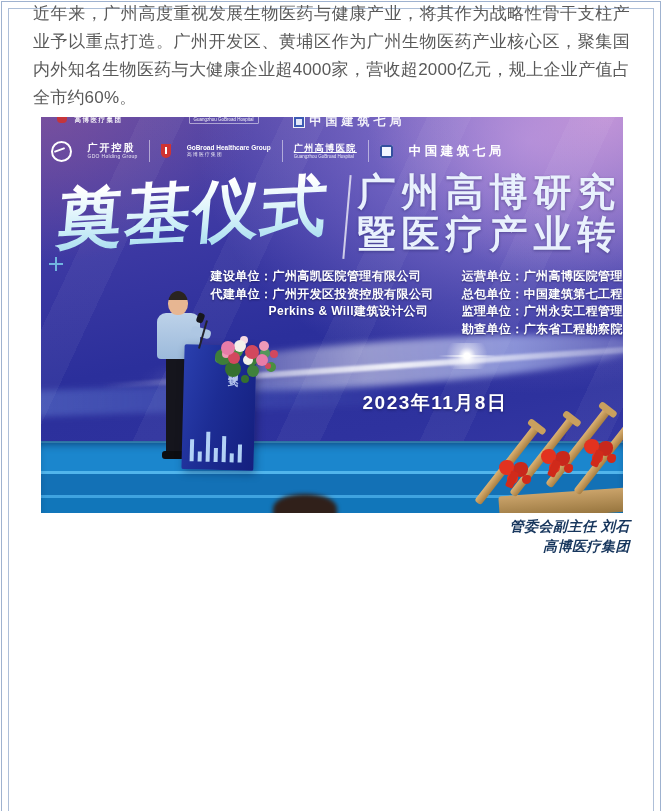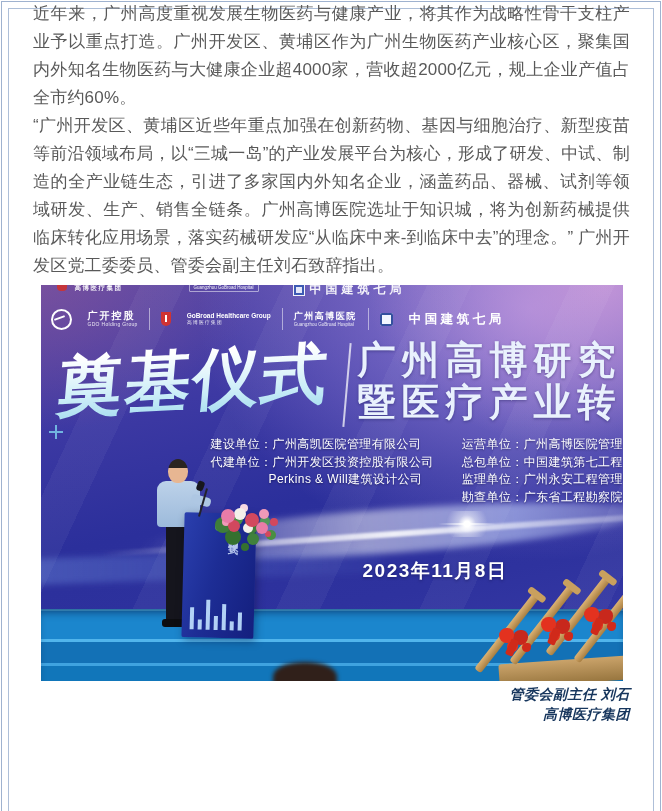--- a/index.html
+++ b/index.html
@@ -43,38 +43,38 @@
   .lg{display:flex;align-items:center;gap:16px;}
   .lg .stack{display:flex;flex-direction:column;line-height:1.15;}
   .gdo-mark{width:17px;height:17px;border:2px solid #fff;border-radius:50%;position:relative;}
   .gdo-mark::before{content:"";position:absolute;left:1px;top:6px;width:11px;height:2px;background:#fff;transform:rotate(-20deg);}
   .lg-cn{font-size:10px;font-weight:bold;letter-spacing:2px;}
   .lg-en{font-size:5px;opacity:.85;letter-spacing:.3px;}
   .shield{width:10px;height:14px;background:#cf3333;border-radius:0 0 5px 5px;position:relative;}
   .shield::before{content:"";position:absolute;left:4px;top:3px;width:2px;height:7px;background:#fff;}
   .gbg-en{font-size:6.5px;font-weight:bold;}
   .gbg-cn{font-size:5px;opacity:.85;letter-spacing:1px;}
-  .hos-cn{font-size:9px;font-weight:bold;letter-spacing:1.5px;}
+  .hos-cn{font-size:9px;font-weight:bold;letter-spacing:1.5px;text-decoration:underline;}
   .hos-en{font-size:4.5px;opacity:.85;}
   .cs-mark{width:13px;height:13px;background:#f2f6ff;box-shadow:inset 0 0 0 2px #33509e;border-radius:2px;}
   .cs-cn{font-size:12.5px;font-weight:bold;letter-spacing:3.5px;}
 
   
   .calligraphy{left:16px;top:50px;width:296px;font-size:66px;font-weight:bold;white-space:nowrap;letter-spacing:2px;
       transform:rotate(-3deg) skewX(-8deg);z-index:2;
       background:linear-gradient(180deg,#ffffff 18%,#cdeef8 62%,#9fd9ee 95%);
       -webkit-background-clip:text;background-clip:text;color:transparent;
       font-family:"DejaVu Serif","Liberation Serif",serif;}
   .title-divider{left:305px;top:58px;width:2px;height:84px;background:rgba(255,255,255,.72);transform:rotate(5deg);z-index:2;}
   .right-title{left:317px;top:54px;width:266px;z-index:2;color:#e9f1fd;font-weight:bold;text-shadow:0 1px 3px rgba(10,10,60,.35);}
   .rt-line{font-size:38px;line-height:42px;letter-spacing:6px;white-space:nowrap;}
 
   
   .units{left:170px;top:151px;display:flex;gap:28px;z-index:2;color:#fff;}
-  .units-col{font-size:12px;font-weight:normal;line-height:17.5px;letter-spacing:.4px;text-shadow:0 1px 2px rgba(0,0,40,.45);white-space:nowrap;}
+  .units-col{font-size:12px;font-weight:bold;line-height:17.5px;letter-spacing:.4px;text-shadow:0 1px 2px rgba(0,0,40,.45);white-space:nowrap;}
   .indent{padding-left:58px;}
 
   .date{left:322px;top:273px;z-index:2;color:#fff;font-size:19px;font-weight:600;letter-spacing:1.5px;text-shadow:0 1px 3px rgba(0,0,40,.4);}
 
   
   .floor{left:0;right:0;bottom:0;height:72px;z-index:3;background:linear-gradient(180deg,
       #49b4ea 0,#49b4ea 2px,
       #1b86cd 2px,#1b86cd 30px,
       #51b5ec 30px,#51b5ec 33px,
       #1371b6 33px,#1371b6 54px,
@@ -127,21 +127,20 @@
 </style>
 </head>
 <body>
 
 <div class="page">
   <div class="frame-outer"></div>
   <div class="frame-inner"></div>
 
   <div class="content">
     <p class="body-text p1">近年来，广州高度重视发展生物医药与健康产业，将其作为战略性骨干支柱产业予以重点打造。广州开发区、黄埔区作为广州生物医药产业核心区，聚集国内外知名生物医药与大健康企业超4000家，营收超2000亿元，规上企业产值占全市约60%。</p>
-    <p class="body-text p2">“广州开发区、黄埔区近些年重点加强在创新药物、基因与细胞治疗、新型疫苗等前沿领域布局，以“三城一岛”的产业发展平台为核心，形成了研发、中试、制造的全产业链生态，引进了多家国内外知名企业，涵盖药品、器械、试剂等领域研发、生产、销售全链条。广州高博医院选址于知识城，将为创新药械提供临床转化应用场景，落实药械研发应“从临床中来-到临床中去”的理念。” 广州开发区党工委委员、管委会副主任刘石致辞指出。</p>
 
     <figure class="photo">
       <div class="abs backdrop"></div>
       <div class="abs sheen"></div>
       <div class="abs flare-main"></div>
       <div class="abs flare-line"></div>
       <div class="abs flare-left"></div>
       <div class="abs starburst"></div>
       <div class="abs sparkle"></div>
 

